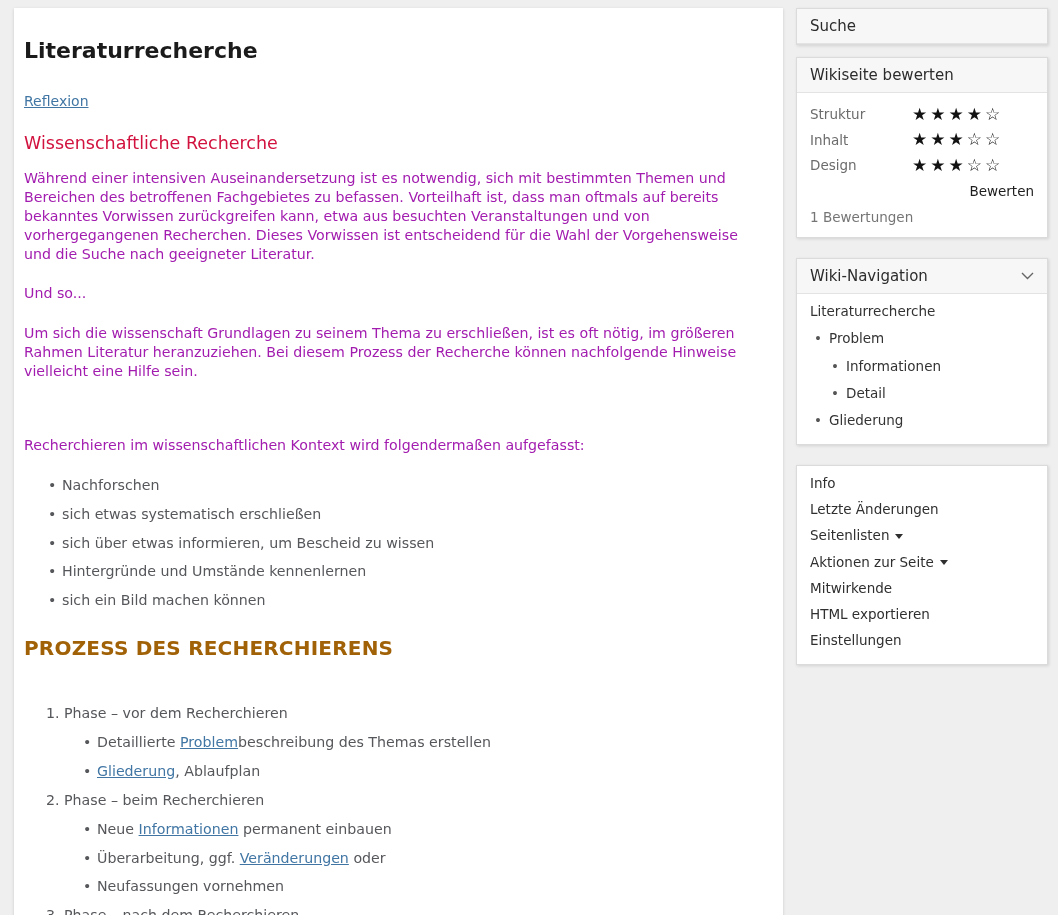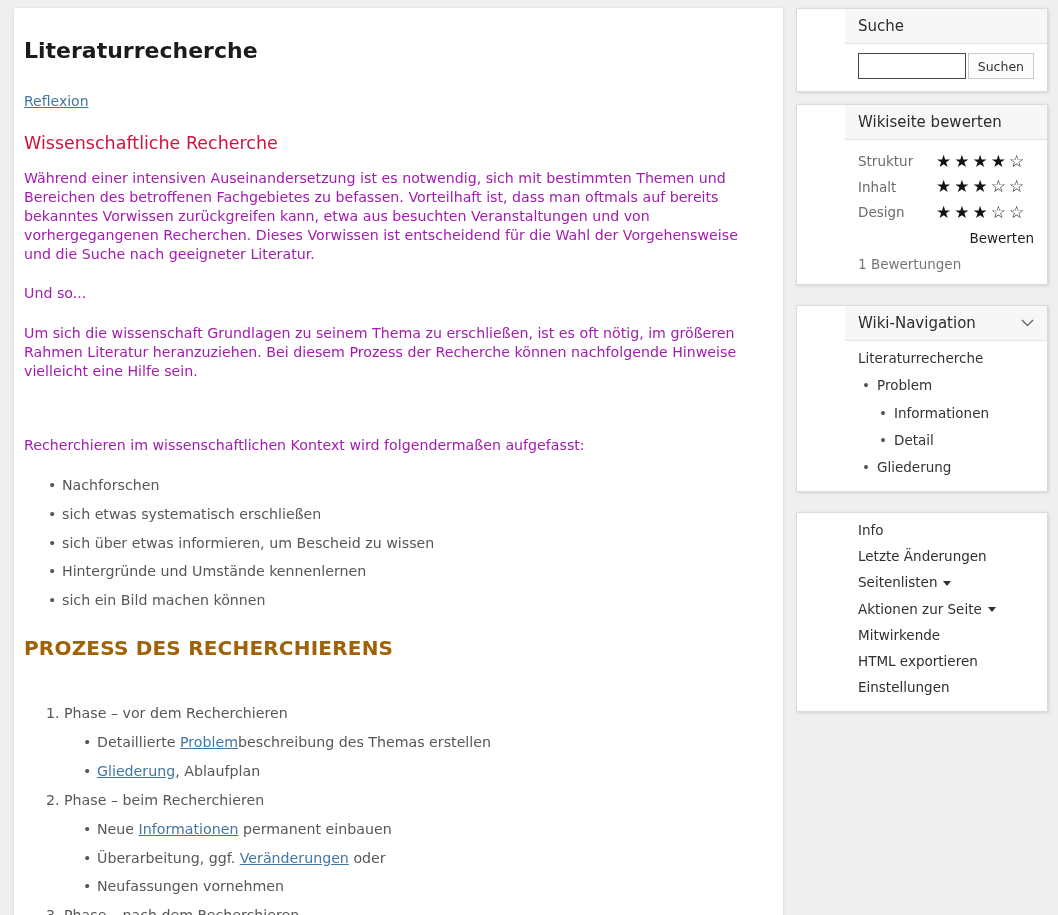--- a/index.html
+++ b/index.html
@@ -36,41 +36,40 @@
   ul.sub { list-style:none; margin:0 0 0 37px; padding:0; }
   ul.sub li { position:relative; padding-left:14px; margin-bottom:10px; line-height:1.33; }
   ul.sub li::before { content:"\2022"; position:absolute; left:0; top:0; }
 
   
   .sidebar { width:252px; flex:none; }
   .panel {
     background:#fff; border:1px solid #dbdbdb;
     box-shadow:1px 1px 3px rgba(0,0,0,.12);
     margin-bottom:20px;
-    padding-left:48px;
   }
   .panel.search-panel { margin-bottom:12px; }
   .panel-header {
     display:flex; align-items:center; justify-content:space-between;
     background:#f7f7f7; border-bottom:1px solid #e3e3e3;
     padding:8px 13px; font-size:15px; color:#2c2c2c;
   }
   .panel-body { padding:9px 13px 12px; }
 
   .search-row { display:flex; align-items:center; }
   .search-input {
     flex:1; height:26px; border:1px solid #474747; background:#fff;
     padding:0 6px; font-size:13px; font-family:inherit; min-width:0;
   }
   .search-button {
     margin-left:2px; height:26px; border:1px solid #c9c9c9; background:#fcfcfc;
     font-size:12.5px; color:#333; padding:0 9px; font-family:inherit; cursor:pointer;
   }
 
-  .rate-row { display:flex; align-items:center; margin:2px 0 5px; }
+  .rate-row { display:flex; align-items:center; margin:2px 0 5px;gap:24px; }
   .rate-label { width:78px; font-size:13.5px; color:#6c6c6c; }
   .stars { font-size:17px; letter-spacing:3px; color:#121212; line-height:1.2; cursor:pointer; }
   .rate-action { text-align:right; font-size:13.5px; color:#1d1d1d; margin:8px 0 10px; cursor:pointer; }
   .rate-count { font-size:13.5px; color:#757575; }
 
   .nav-row { position:relative; font-size:13.5px; color:#333; margin-bottom:11px; line-height:1.2; cursor:pointer; }
   .nav-row:last-child { margin-bottom:4px; }
   .nav-row.lvl0 { padding-left:0; }
   .nav-row.lvl1 { padding-left:19px; }
   .nav-row.lvl2 { padding-left:36px; }
@@ -138,26 +137,20 @@
         </li>
       </ol>
   </main>
 
   <aside class="sidebar">
 
     <section class="panel search-panel">
       <div class="panel-header">
         <span>Suche</span>
       </div>
-      <div class="panel-body">
-        <div class="search-row">
-          <input type="text" class="search-input" value="" style="">
-          <button class="search-button">Suchen</button>
-        </div>
-      </div>
     </section>
 
     <section class="panel">
       <div class="panel-header">
         <span>Wikiseite bewerten</span>
       </div>
       <div class="panel-body">
         <div>
             <div class="rate-row">
               <span class="rate-label">Struktur</span>

